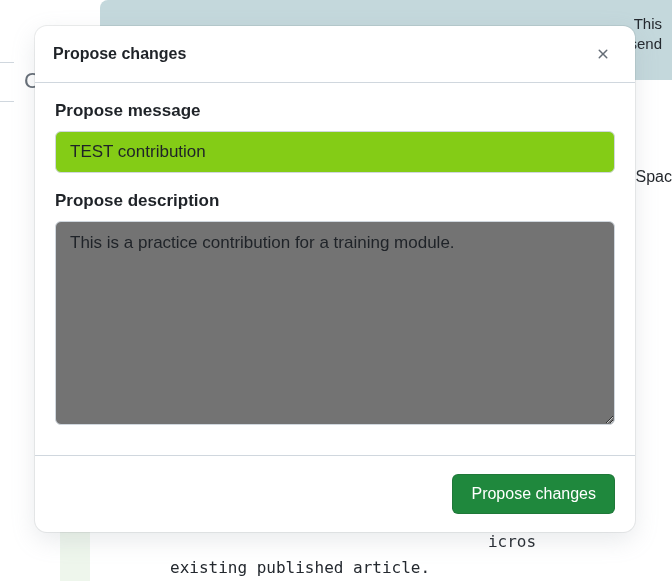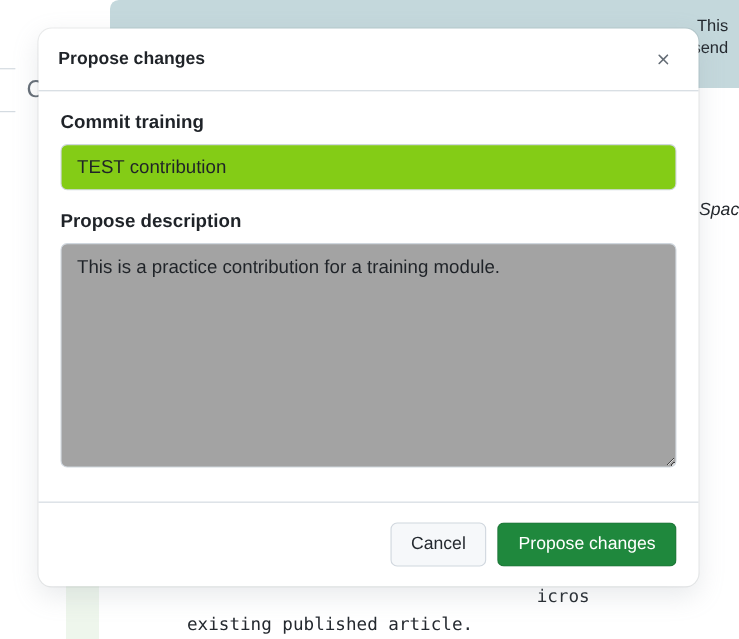--- a/index.html
+++ b/index.html
@@ -63,22 +63,21 @@
     .bg-tab {
       border-bottom: 1px solid #d0d7de;
       padding: 10px 0 10px 10px;
       font-size: 16px;
       color: #1f2328;
       white-space: nowrap;
     }
     .bg-tab:last-child {
       border-bottom: none;
       position: relative;
-      top: 44px;
-      font-style: italic;
+      top: 30px;
     }
     .bg-bottom-text {
       position: absolute;
       bottom: 0;
       left: 170px;
       right: 0;
       color: #24292f;
       font-family: ui-monospace, SFMono-Regular, "SF Mono", Menlo, Consolas, monospace;
       font-size: 16px;
       line-height: 26px;
@@ -154,21 +153,21 @@
       border: 1px solid #d0d7de;
       border-radius: 6px;
       font-family: inherit;
       line-height: 22px;
     }
     .textarea-input {
       width: 100%;
       padding: 10px 14px;
       font-size: 17px;
       color: #1f2328;
-      background: #a3a3a3;
+      background: #737373;
       border: 1px solid #d0d7de;
       border-radius: 6px;
       font-family: inherit;
       resize: vertical;
       min-height: 204px;
       line-height: 22px;
     }
     .dialog-footer {
       border-top: 1px solid #d0d7de;
       padding: 18px 20px;
@@ -222,25 +221,24 @@
   <div class="dialog-header">
     <div class="dialog-title">Propose changes</div>
     <button class="close-btn">
       <svg viewBox="0 0 16 16" fill="currentColor">
         <path d="M3.72 3.72a.75.75 0 0 1 1.06 0L8 6.94l3.22-3.22a.75.75 0 1 1 1.06 1.06L9.06 8l3.22 3.22a.75.75 0 1 1-1.06 1.06L8 9.06l-3.22 3.22a.75.75 0 0 1-1.06-1.06L6.94 8 3.72 4.78a.75.75 0 0 1 0-1.06Z"></path>
       </svg>
     </button>
   </div>
   <div class="dialog-body">
     <div class="field-group">
-      <label class="field-label">Commit training</label>
+      <label class="field-label">Propose message</label>
       <input type="text" class="text-input" value="TEST contribution" style="">
     </div>
     <div class="field-group" style="margin-bottom:0">
       <label class="field-label">Propose description</label>
       <textarea class="textarea-input" style="">This is a practice contribution for a training module.</textarea>
     </div>
   </div>
   <div class="dialog-footer">
-    <button class="btn btn-secondary">Cancel</button>
     <button class="btn btn-primary">Propose changes</button>
   </div>
 </div>
 
 </body></html>

